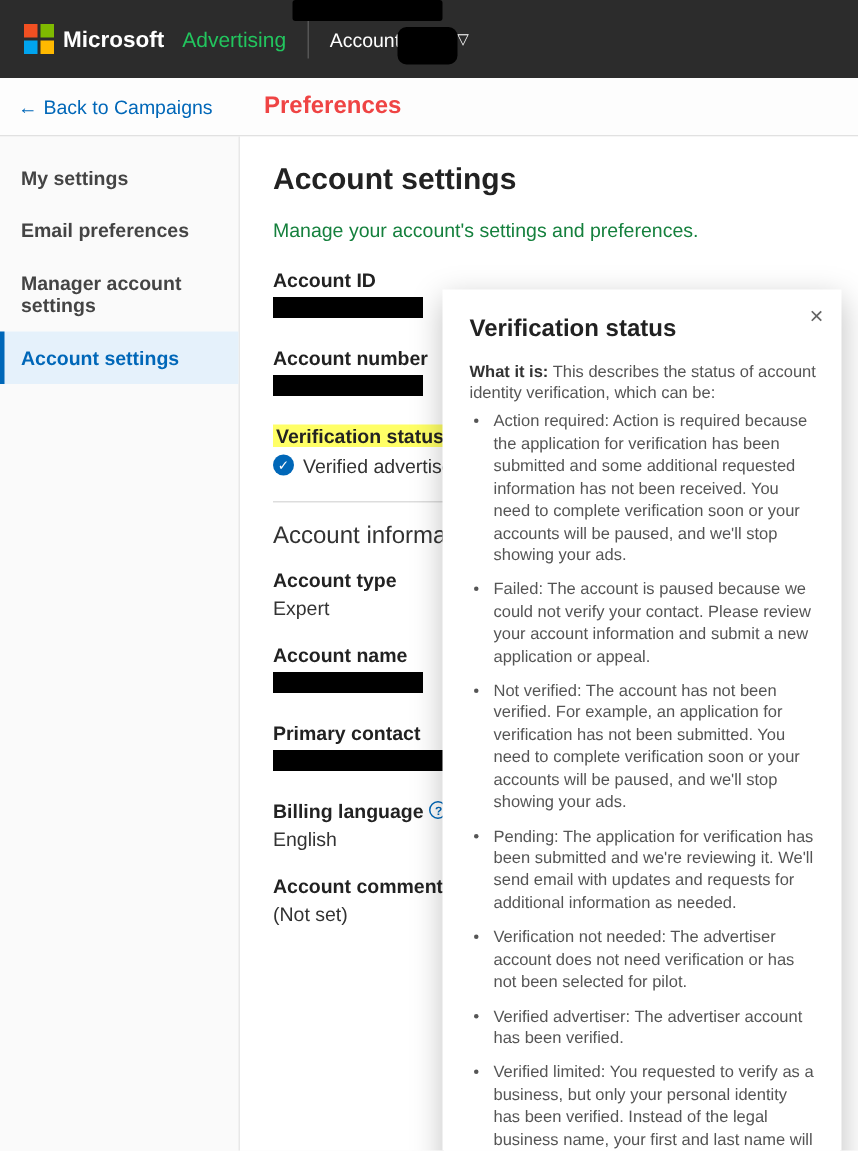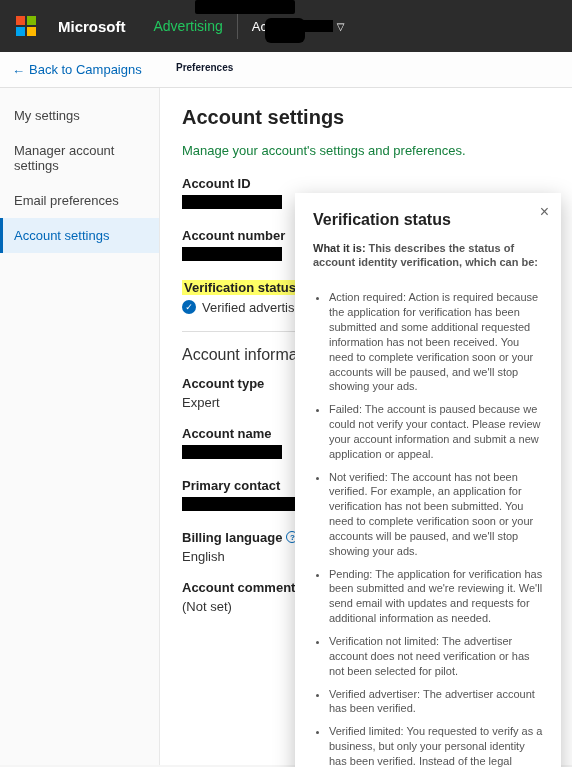--- a/index.html
+++ b/index.html
@@ -1,41 +1,41 @@
 <!DOCTYPE html>
 <html><head>
 <meta charset="utf-8">
 <style>
   * { box-sizing: border-box; margin: 0; padding: 0; font-family: "Segoe UI", Arial, sans-serif; }
   body { width: 572px; height: 767px; background: #f5f5f5; overflow: hidden; position: relative; }
 
   
   .topbar { height: 52px; background: #2c2c2c; color: #fff; display: flex; align-items: center; padding: 0 16px; }
-  .ms-logo { display: flex; align-items: center; gap: 22px; }
+  .ms-logo { display: flex; align-items: center; gap: 6px; }
   .ms-squares { width: 20px; height: 20px; display: grid; grid-template-columns: 1fr 1fr; grid-template-rows: 1fr 1fr; gap: 2px; }
   .ms-squares span:nth-child(1){background:#f25022;} .ms-squares span:nth-child(2){background:#7fba00;}
   .ms-squares span:nth-child(3){background:#00a4ef;} .ms-squares span:nth-child(4){background:#ffb900;}
   .ms-word { font-size: 15px; font-weight: 600; }
   .adv-word { font-size: 14px; margin-left: 6px; color: #22c55e; }
   .divider-v { width:1px; height:26px; background:#555; margin:0 14px; }
   .acct-switch { font-size: 13px; display:flex; align-items:center; gap:4px; cursor:pointer; }
   .acct-redact { display:inline-block; width:30px; height:12px; background:#000; }
   .chev { font-size:10px; }
   .top-redact1 { position:absolute; top:0; left:195px; width:100px; height:14px; background:#000; border-radius:2px;}
   .top-redact2 { position:absolute; top:18px; left:265px; width:40px; height:25px; background:#000; border-radius:6px;}
 
   
   .subhead { display:flex; background:#fdfdfd; border-bottom:1px solid #e1e1e1; }
   .back-link { width:160px; padding:10px 12px; font-size:13px; color:#0067b8; display:flex; align-items:center; gap:4px; cursor:pointer; }
-  .pref-title { padding:10px 16px; font-size:10px; font-weight:600; color:#0f172a; }
+  .pref-title { padding:10px 16px; font-size:16px; font-weight:600; color:#ef4444; }
 
   
   .layout { display:flex; height:calc(100% - 52px - 38px); }
   .sidebar { width:160px; background:#fafafa; border-right:1px solid #e8e8e8; padding-top:10px; }
-  .side-item { padding:10px 14px; font-size:13px; color:#444; cursor:pointer; }
+  .side-item { padding:10px 14px; font-size:13px; color:#444; cursor:pointer;font-weight:bold; }
   .side-item.active { background:#e5f1fb; color:#0067b8; border-left:3px solid #0067b8; padding-left:11px; }
 
   .main { flex:1; padding:18px 22px; overflow:hidden; background:#fff; }
   .main h1 { font-size:20px; font-weight:600; color:#222; margin-bottom:14px; }
   .main .lead { font-size:13px; color:#15803d; margin-bottom:18px; }
 
   .field { margin-bottom:16px; }
   .field-label { font-size:13px; font-weight:700; color:#222; margin-bottom:4px; display:flex; align-items:center; gap:4px;}
   .field-value { font-size:13px; color:#333; }
   .redact { background:#000; width:100px; height:14px; display:inline-block; }
@@ -43,21 +43,21 @@
   .help-ic { width:12px;height:12px;border:1px solid #0067b8;border-radius:50%;display:inline-flex;align-items:center;justify-content:center;font-size:8px;color:#0067b8;cursor:pointer;}
   .verified { display:flex; align-items:center; gap:6px; font-size:13px; color:#333; }
   .vf-circle { width:14px;height:14px;border-radius:50%;background:#0067b8;color:#fff;display:inline-flex;align-items:center;justify-content:center;font-size:9px;}
   hr.sep { border:none; border-top:1px solid #ddd; margin:14px 0; }
   .section-h { font-size:16px; color:#333; margin-bottom:12px; }
 
   
   .popover { position:absolute; top:193px; left:295px; width:266px; background:#fff; box-shadow:0 6px 20px rgba(0,0,0,0.25); padding:16px 16px 16px 18px; font-size:11px; color:#555; line-height:1.35; }
   .popover .close { position:absolute; top:10px; right:12px; font-size:16px; color:#666; cursor:pointer; background:none;border:none;}
   .popover h2 { font-size:16px; color:#222; font-weight:600; margin-bottom:10px; }
-  .popover .intro { margin-bottom:20px;font-weight:bold; }
+  .popover .intro { margin-bottom:4px; }
   .popover .intro b { color:#333; }
   .popover ul { list-style:disc; padding-left:16px; }
   .popover li { margin-bottom:8px; }
 </style>
 </head>
 <body>
 
 <div class="topbar">
   <div class="ms-logo">
     <div class="ms-squares">
@@ -83,22 +83,22 @@
   <a class="back-link">
     <span>←</span>
     <span>Back to Campaigns</span>
   </a>
   <div class="pref-title">Preferences</div>
 </div>
 
 <div class="layout">
   <nav class="sidebar">
     <div class="side-item"><span>My settings</span></div>
+    <div class="side-item"><span>Email preferences</span></div>
     <div class="side-item"><span>Manager account settings</span></div>
-    <div class="side-item"><span>Email preferences</span></div>
     <div class="side-item active"><span>Account settings</span></div>
   </nav>
 
   <main class="main">
     <h1>Account settings</h1>
     <p class="lead">Manage your account's settings and preferences.</p>
 
     <div class="field">
       <div class="field-label">Account ID</div>
       <div class="field-value"><span class="redact"></span></div>
@@ -158,17 +158,17 @@
   <button class="close">×</button>
   <h2>Verification status</h2>
   <p class="intro">
     <b>What it is:</b><span> This describes the status of account identity verification, which can be:</span>
   </p>
   <ul>
     <li>Action required: Action is required because the application for verification has been submitted and some additional requested information has not been received. You need to complete verification soon or your accounts will be paused, and we'll stop showing your ads.</li>
     <li>Failed: The account is paused because we could not verify your contact. Please review your account information and submit a new application or appeal.</li>
     <li>Not verified: The account has not been verified. For example, an application for verification has not been submitted. You need to complete verification soon or your accounts will be paused, and we'll stop showing your ads.</li>
     <li>Pending: The application for verification has been submitted and we're reviewing it. We'll send email with updates and requests for additional information as needed.</li>
-    <li>Verification not limited: The advertiser account does not need verification or has not been selected for pilot.</li>
+    <li>Verification not needed: The advertiser account does not need verification or has not been selected for pilot.</li>
     <li>Verified advertiser: The advertiser account has been verified.</li>
     <li>Verified limited: You requested to verify as a business, but only your personal identity has been verified. Instead of the legal business name, your first and last name will be shown with ads. To complete business verification, you can contact support to review your business documents.</li>
   </ul>
 </div>
 
 </body></html>

